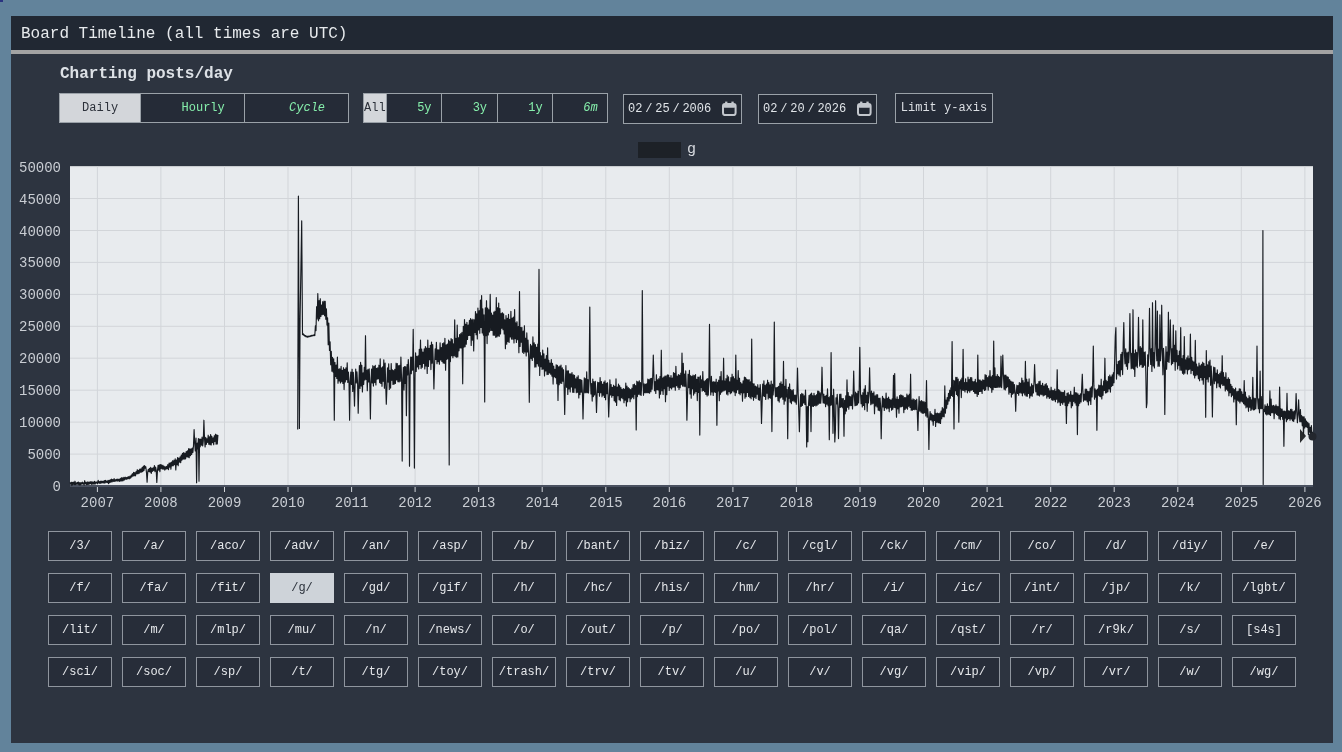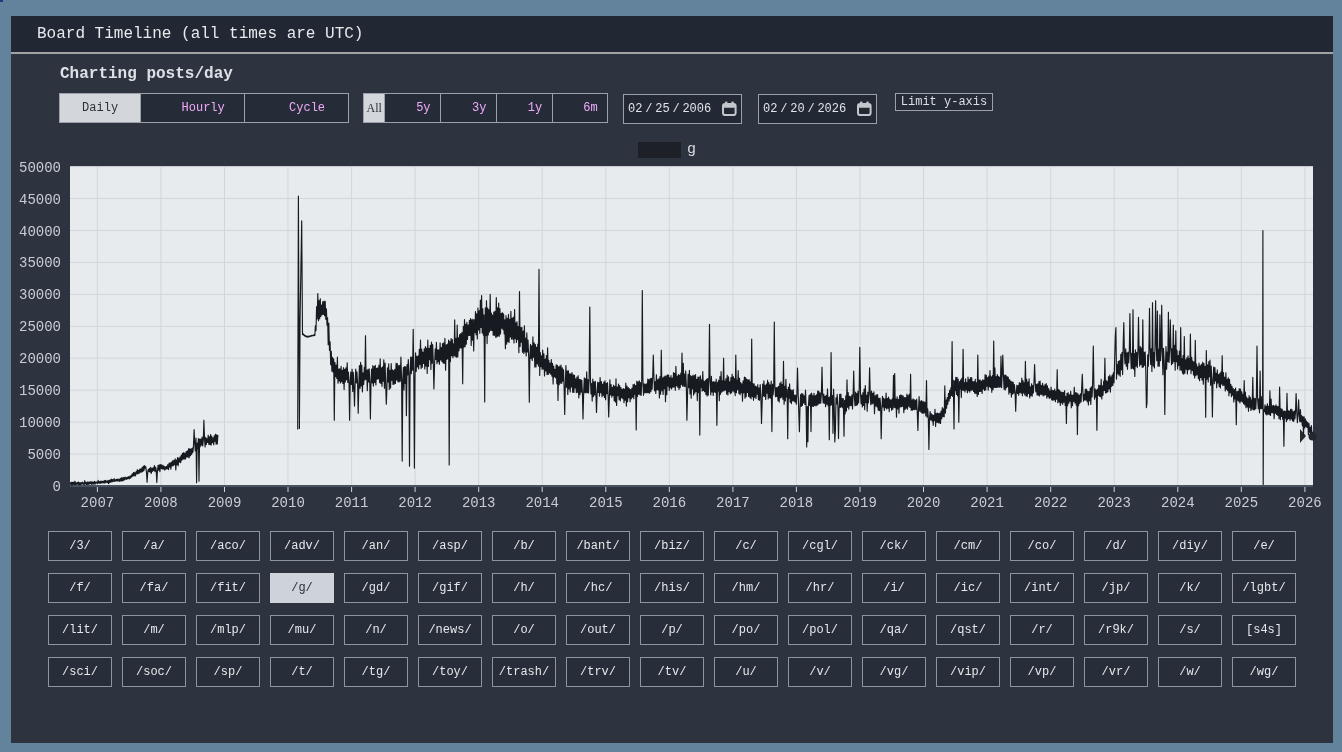--- a/index.html
+++ b/index.html
@@ -1,38 +1,38 @@
 <!DOCTYPE html>
 <html><head>
 <meta charset="utf-8">
 <style>
   * { margin:0; padding:0; box-sizing:border-box; }
   html,body { width:1342px; height:752px; overflow:hidden; }
   body { background:#62839b; font-family:"Liberation Mono", monospace; }
   #panel { position:absolute; left:11px; top:16px; width:1322px; height:727px;
            background:#2d3440; }
   #titlebar { position:absolute; left:0; top:0; width:1322px; height:38px;
-              background:#212833; border-bottom:2px solid #a3a3a3; box-sizing:border-box;
-              color:#e7eaed; font-size:16px; line-height:36px; padding-left:26px; }
+              background:#212833; border-bottom:4px solid #a3a3a3; box-sizing:border-box;
+              color:#e7eaed; font-size:16px; line-height:36px; padding-left:10px; }
   #heading { position:absolute; left:49px; top:48px; color:#dde1e6; font-size:16px; line-height:20px;font-weight:bold; }
 
   .grp { position:absolute; top:77px; height:30px; display:flex;
          border:1px solid #9aa1a8; background:#252b37;gap:21px; }
   .seg { height:100%; display:flex; align-items:center; justify-content:center;
-         color:#f0abfc; font-size:12px; border-right:1px solid #9aa1a8; }
-  .seg:last-child { border-right:none; }
+         color:#86efac; font-size:12px; border-right:1px solid #9aa1a8; }
+  .seg:last-child { border-right:none;font-style:italic; }
   .seg.sel { background:#d3d6da; color:#2c313a; }
 
   .dinput { position:absolute; top:78px; height:30px; width:119px;
             border:1px solid #9aa1a8; background:#232934; color:#e0e4e8;
             font-size:12px; display:flex; align-items:center; }
   .dtext { margin-left:4px; display:flex; }
   .dtext span.sl { margin:0 2.8px; }
 
-  #limitbtn { position:absolute; top:77px; left:884px; width:98px; height:18px;
+  #limitbtn { position:absolute; top:77px; left:884px; width:98px; height:30px;
               border:1px solid #9aa1a8; background:#252b37; color:#dcdfe4;
               font-size:12px; display:flex; align-items:center; justify-content:center; }
 
   #legendbox { position:absolute; left:627px; top:126px; width:43px; height:16px; background:#1d2127; }
   #legendlabel { position:absolute; left:676px; top:125px; color:#d8dbe0; font-size:15px; line-height:17px; }
 
   #chartsvg { position:absolute; left:0; top:0; }
 
   #tooltip { position:absolute; left:1141.7px; top:397px; width:147px; height:46px;
              background:rgba(14,16,18,0.84); border-radius:4px; color:#fff;
@@ -57,21 +57,21 @@
 <div id="panel">
   <div id="titlebar">Board Timeline (all times are UTC)</div>
   <div id="heading">Charting posts/day</div>
 
   <div class="grp" style="left:48px; width:290px;">
     <div class="seg sel" style="width:95px;">Daily</div>
     <div class="seg" style="width:97px;">Hourly</div>
     <div class="seg" style="width:96px;">Cycle</div>
   </div>
   <div class="grp" style="left:352px; width:245px;">
-    <div class="seg sel" style="width:30px;font-family:Liberation Serif, serif;">All</div>
+    <div class="seg sel" style="width:30px;">All</div>
     <div class="seg" style="width:49px;text-align:right;">5y</div>
     <div class="seg" style="width:49px;">3y</div>
     <div class="seg" style="width:49px;">1y</div>
     <div class="seg" style="width:47px;">6m</div>
   </div>
 
   <div class="dinput" style="left:612px;">
       <span class="dtext">02<span class="sl">/</span>25<span class="sl">/</span>2006</span>
       <svg width="15" height="15" viewBox="0 0 15 15" style="position:absolute; right:4px; top:6px;">
   <rect x="3.1" y="0.6" width="2.3" height="3.4" fill="#c3c7cd"></rect>

